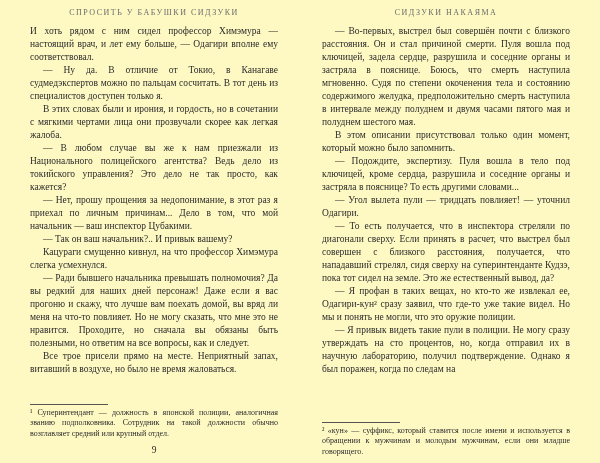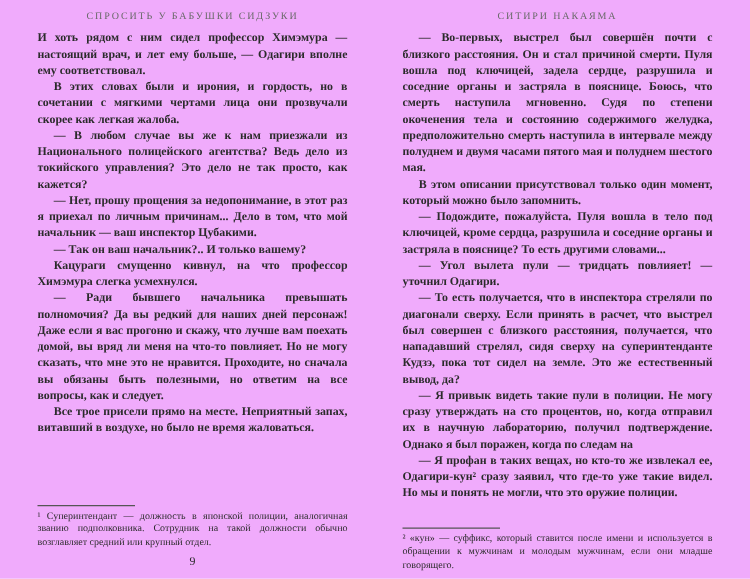--- a/index.html
+++ b/index.html
@@ -7,21 +7,21 @@
   body {
     font-family: "Liberation Serif", "DejaVu Serif", serif;
     background: #ffffff;
     color: #2b2b2b;
     overflow: hidden;
   }
   .spread {
     width: 600px;
     height: 463px;
     display: flex;
-    background: #f0abfc;
+    background: #fef9c3;
   }
   .page {
     width: 300px;
     height: 463px;
     display: flex;
     flex-direction: column;
     padding: 8px 26px 6px 26px;
   }
   .page.left  { padding-left: 30px; padding-right: 22px; }
   .page.right { padding-left: 22px; padding-right: 30px; }
@@ -36,21 +36,21 @@
   }
   .body-text {
     flex: 1 1 auto;
     overflow: hidden;
     font-size: 9.5px;
     line-height: 13px;
     text-align: justify;
     hyphens: auto;
     -webkit-hyphens: auto;
   }
-  .para { text-indent: 13px; font-weight: bold; }
+  .para { text-indent: 13px; }
   .body-text.continued .para:first-child { text-indent: 0; }
   .footnote-block { flex: 0 0 auto; margin-top: 4px; }
   .footnote-rule {
     width: 78px;
     border-top: 1px solid #555;
     margin-bottom: 3px;
   }
   .footnote {
     font-size: 8px;
     line-height: 10.5px;
@@ -70,45 +70,46 @@
 </style>
 </head>
 <body>
 
 <div class="spread">
 
   <div class="page left">
     <div class="running-head">СПРОСИТЬ У БАБУШКИ СИДЗУКИ</div>
     <div class="body-text continued">
         <p class="para">И хоть рядом с ним сидел профессор Химэмура — настоящий врач, и лет ему больше, — Одагири вполне ему соответствовал.</p>
+        <p class="para">— Ну да. В отличие от Токио, в Канагаве судмедэкспертов можно по пальцам сосчитать. В тот день из специалистов доступен только я.</p>
         <p class="para">В этих словах были и ирония, и гордость, но в сочетании с мягкими чертами лица они прозвучали скорее как легкая жалоба.</p>
         <p class="para">— В любом случае вы же к нам приезжали из Национального полицейского агентства? Ведь дело из токийского управления? Это дело не так просто, как кажется?</p>
         <p class="para">— Нет, прошу прощения за недопонимание, в этот раз я приехал по личным причинам... Дело в том, что мой начальник — ваш инспектор Цубакими.</p>
-        <p class="para">— Так он ваш начальник?.. И только вашему?</p>
+        <p class="para">— Так он ваш начальник?.. И привык вашему?</p>
         <p class="para">Кацураги смущенно кивнул, на что профессор Химэмура слегка усмехнулся.</p>
         <p class="para">— Ради бывшего начальника превышать полномочия? Да вы редкий для наших дней персонаж! Даже если я вас прогоню и скажу, что лучше вам поехать домой, вы вряд ли меня на что-то повлияет. Но не могу сказать, что мне это не нравится. Проходите, но сначала вы обязаны быть полезными, но ответим на все вопросы, как и следует.</p>
         <p class="para">Все трое присели прямо на месте. Неприятный запах, витавший в воздухе, но было не время жаловаться.</p>
       </div>
     <div class="footnote-block">
       <div class="footnote-rule"></div>
       <div class="footnote">¹ Суперинтендант — должность в японской полиции, аналогичная званию подполковника. Сотрудник на такой должности обычно возглавляет средний или крупный отдел.</div>
     </div>
     <div class="page-number">9</div>
   </div>
 
   <div class="page right">
-    <div class="running-head">СИТИРИ НАКАЯМА</div>
+    <div class="running-head">СИДЗУКИ НАКАЯМА</div>
     <div class="body-text">
         <p class="para">— Во-первых, выстрел был совершён почти с близкого расстояния. Он и стал причиной смерти. Пуля вошла под ключицей, задела сердце, разрушила и соседние органы и застряла в пояснице. Боюсь, что смерть наступила мгновенно. Судя по степени окоченения тела и состоянию содержимого желудка, предположительно смерть наступила в интервале между полуднем и двумя часами пятого мая и полуднем шестого мая.</p>
         <p class="para">В этом описании присутствовал только один момент, который можно было запомнить.</p>
-        <p class="para">— Подождите, пожалуйста. Пуля вошла в тело под ключицей, кроме сердца, разрушила и соседние органы и застряла в пояснице? То есть другими словами...</p>
+        <p class="para">— Подождите, экспертизу. Пуля вошла в тело под ключицей, кроме сердца, разрушила и соседние органы и застряла в пояснице? То есть другими словами...</p>
         <p class="para">— Угол вылета пули — тридцать повлияет! — уточнил Одагири.</p>
         <p class="para">— То есть получается, что в инспектора стреляли по диагонали сверху. Если принять в расчет, что выстрел был совершен с близкого расстояния, получается, что нападавший стрелял, сидя сверху на суперинтенданте Кудзэ, пока тот сидел на земле. Это же естественный вывод, да?</p>
+        <p class="para">— Я профан в таких вещах, но кто-то же извлекал ее, Одагири-кун² сразу заявил, что где-то уже такие видел. Но мы и понять не могли, что это оружие полиции.</p>
         <p class="para">— Я привык видеть такие пули в полиции. Не могу сразу утверждать на сто процентов, но, когда отправил их в научную лабораторию, получил подтверждение. Однако я был поражен, когда по следам на</p>
-        <p class="para">— Я профан в таких вещах, но кто-то же извлекал ее, Одагири-кун² сразу заявил, что где-то уже такие видел. Но мы и понять не могли, что это оружие полиции.</p>
       </div>
     <div class="footnote-block">
       <div class="footnote-rule"></div>
       <div class="footnote">² «кун» — суффикс, который ставится после имени и используется в обращении к мужчинам и молодым мужчинам, если они младше говорящего.</div>
     </div>
   </div>
 
 </div>
 
 </body></html>

